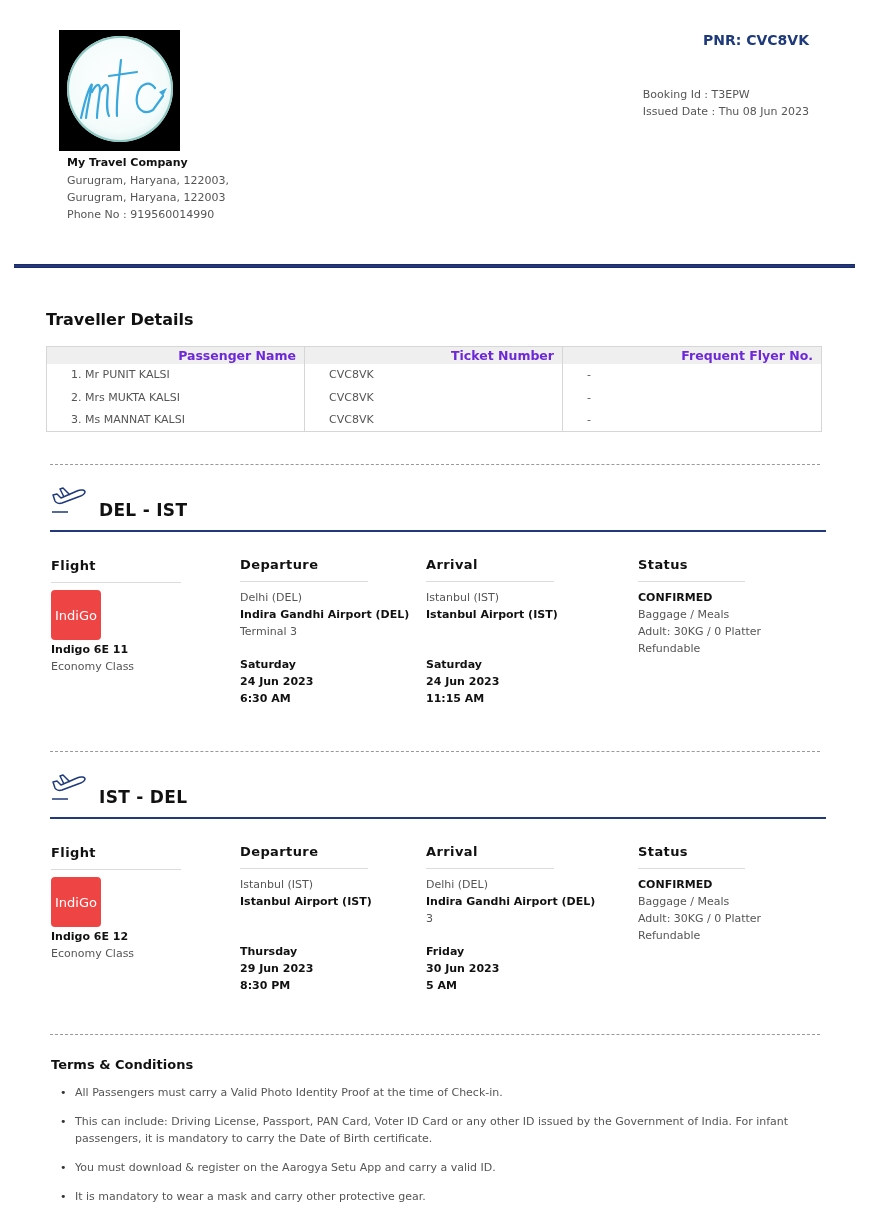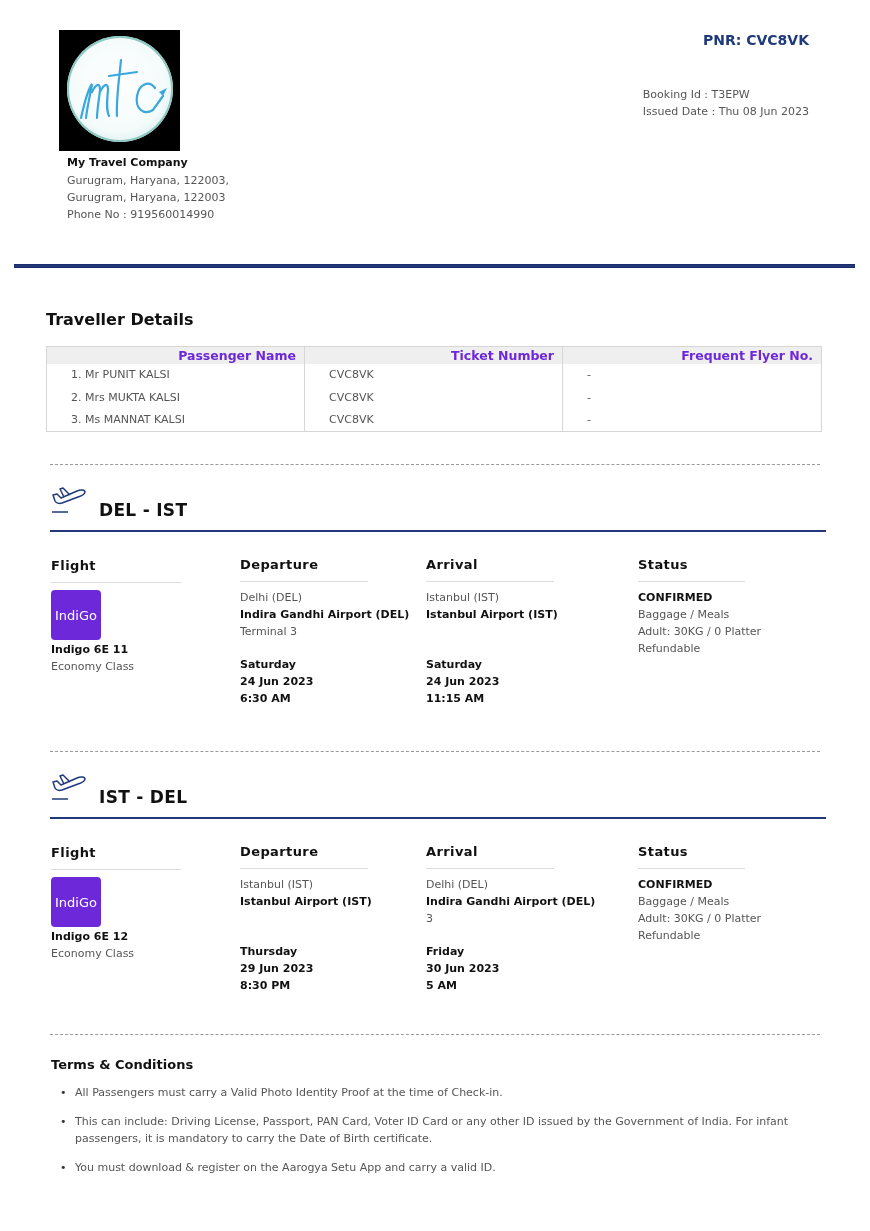--- a/index.html
+++ b/index.html
@@ -38,21 +38,21 @@
   .col { position: absolute; font-size: 11px; color: #555; line-height: 17px; }
   .col .hd { font-size: 13px; font-weight: bold; color: #111; letter-spacing: 0.4px; padding-bottom: 8px; border-bottom: 1px solid #dcdcdc; margin-bottom: 7px; }
   .col .b { font-weight: bold; color: #111; }
   .col .gap { height: 16px; }
   .col.flight { left: 51px; width: 130px; }
   .col.dep { left: 240px; width: 128px; }
   .col.arr { left: 426px; width: 128px; }
   .col.stat { left: 618px; width: 107px; margin-left: 20px; }
   .col .wide { white-space: nowrap; }
 
-  .airline-logo { width: 50px; height: 50px; border-radius: 4px; background: #6d28d9; display: flex; align-items: center; justify-content: center; color: #fff; font-size: 13px; margin-bottom: 1px; }
+  .airline-logo { width: 50px; height: 50px; border-radius: 4px; background: #ef4444; display: flex; align-items: center; justify-content: center; color: #fff; font-size: 13px; margin-bottom: 1px; }
 
   .terms { position: absolute; left: 51px; top: 1057px; width: 770px; }
   .terms .title { font-size: 13px; font-weight: bold; color: #111; margin-bottom: 12px; }
   .terms ul { list-style: none; }
   .terms li { position: relative; padding-left: 24px; font-size: 11px; color: #555; line-height: 17px; margin-bottom: 12px; }
   .terms li::before { content: "•"; position: absolute; left: 9px; top: 0; color: #333; }
 </style>
 </head>
 <body>
 
@@ -200,14 +200,15 @@
 </div>
 
 <div class="dash" style="top:1034px;"></div>
 
 <div class="terms">
   <div class="title">Terms &amp; Conditions</div>
   <ul>
     <li>All Passengers must carry a Valid Photo Identity Proof at the time of Check-in.</li>
     <li>This can include: Driving License, Passport, PAN Card, Voter ID Card or any other ID issued by the Government of India. For infant passengers, it is mandatory to carry the Date of Birth certificate.</li>
     <li>You must download &amp; register on the Aarogya Setu App and carry a valid ID.</li>
+    <li>It is mandatory to wear a mask and carry other protective gear.</li>
   </ul>
 </div>
 
 </body></html>

